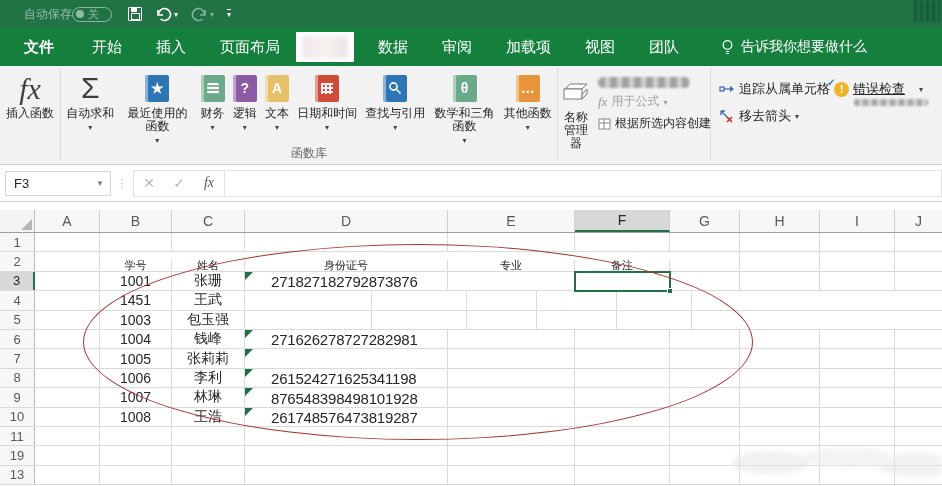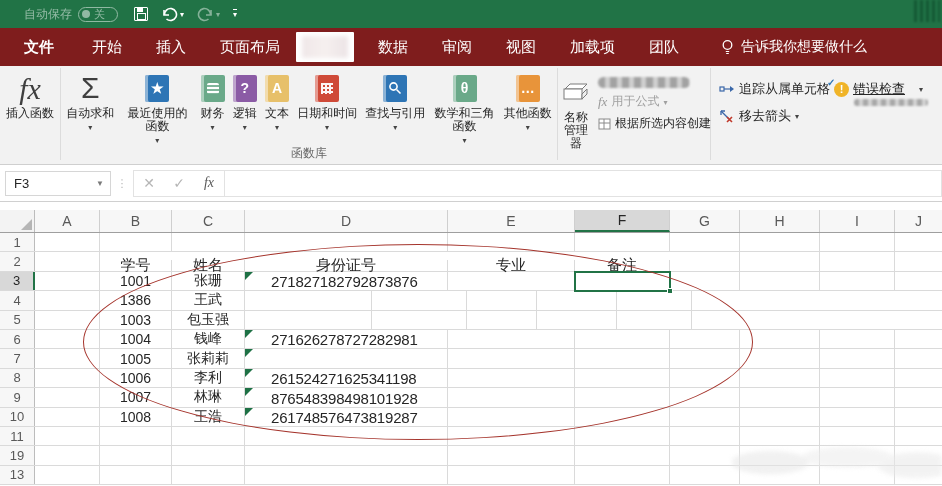--- a/index.html
+++ b/index.html
@@ -2,36 +2,36 @@
 <html><head>
 <meta charset="utf-8">
 <style>
   * { margin:0; padding:0; box-sizing:border-box; }
   html,body { width:942px; height:486px; overflow:hidden; background:#fff;
     font-family:"Liberation Sans", sans-serif; }
   .app { position:relative; width:942px; height:486px; }
 
   
   .titlebar { height:28px; background:#217346; display:flex; align-items:center; padding-left:24px; position:relative; }
-  .autosave { display:flex; align-items:center; gap:6px; opacity:.5; color:#fff; font-size:12px; }
+  .autosave { display:flex; align-items:center; opacity:.5; color:#fff; font-size:12px; }
   .as-toggle { width:40px; height:15px; border:1px solid #fff; border-radius:8px; display:flex; align-items:center; padding:0 3px; gap:4px; }
   .as-dot { width:8px; height:8px; border-radius:50%; background:#fff; }
   .as-state { font-size:11px; color:#fff; }
   .qat { display:flex; align-items:center; margin-left:16px; gap:13px; }
   .qbtn { display:flex; align-items:center; color:#fff; }
   .save-ic { width:14px; height:14px; border:1.5px solid #fff; border-radius:1px; position:relative; }
   .save-ic::before { content:""; position:absolute; left:2px; top:0; width:6px; height:4px; background:#fff; }
   .save-ic::after { content:""; position:absolute; left:2px; bottom:0; width:7px; height:5px; border:1px solid #fff; }
   .caret-sm { font-size:8px; color:#fff; margin-left:2px; }
   .dim { opacity:.45; }
   .topright-smudge { position:absolute; right:2px; top:0; width:26px; height:22px; opacity:.5;
     background:repeating-linear-gradient(90deg, rgba(0,45,24,.75) 0 3px, rgba(33,115,70,0) 3px 6px); filter:blur(1px); }
 
   
-  .tabrow { height:38px; background:#7f1d1d; display:flex; align-items:center; color:#fff; font-size:15px; }
+  .tabrow { height:38px; background:#15803d; display:flex; align-items:center; color:#fff; font-size:15px; }
   .tab { padding:0 10px; height:100%; display:flex; align-items:center; cursor:default; }
   .tab-file { margin-left:14px; margin-right:18px; font-weight:bold; }
   .tab-gap { margin-right:14px;text-align:right; }
   .tab-blurred { width:58px; height:30px; background:#fff; margin:0 14px 0 6px; border-radius:1px; position:relative; overflow:hidden; }
   .tab-blurred::after { content:""; position:absolute; inset:4px 6px; background:linear-gradient(90deg,#efe7e8,#f6f0ef,#ece4e6); filter:blur(2px); }
   .tellme { display:flex; align-items:center; gap:7px; margin-left:18px; font-size:14px; }
 
   
   .ribbon { height:99px; background:#f2f2f2; border-bottom:1px solid #cfcfcf; display:flex; position:relative; }
   .rgroup { display:flex; position:relative; padding-top:3px; }
@@ -85,21 +85,21 @@
   .corner { width:35px; border-right:1px solid #bcbcbc; position:relative; background:#f3f3f3; }
   .corner::after { content:""; position:absolute; right:2px; bottom:2px; border-left:11px solid transparent; border-bottom:11px solid #b5b5b5; }
   .chead { border-right:1px solid #cfcfcf; display:flex; align-items:center; justify-content:center; color:#595959; font-size:14px; }
   .chead.sel { background:#d8d8d8; border-bottom:2px solid #217346; color:#262626; }
   .row { display:flex; height:19.4px; border-bottom:1px solid #dadada; }
   .rh { width:35px; background:#f7f7f7; border-right:1px solid #bcbcbc; display:flex; align-items:center; justify-content:center; color:#595959; font-size:13px; }
   .rh.sel { background:#d8d8d8; border-right:2px solid #217346; color:#262626; }
   .cell { border-right:1px solid #dadada; display:flex; align-items:center; justify-content:center; position:relative; overflow:visible; white-space:nowrap; }
   .c-A{width:65px;} .c-B{width:72px;} .c-C{width:73px;} .c-D{width:203px;} .c-E{width:127px;}
   .c-F{width:95px;} .c-G{width:70px;} .c-H{width:80px;} .c-I{width:75px;} .c-J{width:47px; border-right:none;}
-  .hdr2 { font-size:15px;margin-top:8px; }
+  .hdr2 { font-size:11px;margin-top:8px; }
   .idcell { justify-content:flex-start; padding-left:26px; font-size:15px; letter-spacing:-0.2px;align-items:flex-end; }
   .tri { position:absolute; left:0; top:0; width:0; height:0; border-top:8px solid #1e7145; border-right:8px solid transparent; }
 
   .sel-box { position:absolute; left:574px; top:61px; width:97px; height:21px; border:2px solid #217346; background:transparent; }
   .fill-handle { position:absolute; right:-4px; bottom:-4px; width:6px; height:6px; background:#217346; border:1px solid #fff; }
 
   .red-ellipse { position:absolute; left:83px; top:34px; width:670px; height:196px; border:1.7px solid #a5342c; border-radius:50%; pointer-events:none; }
 
   .br-smudge { position:absolute; right:0; bottom:0; width:210px; height:52px; pointer-events:none; opacity:.55;
     background:
@@ -149,22 +149,22 @@
   </div>
 
   <div class="tabrow">
     <span class="tab tab-file">文件</span>
     <span class="tab tab-gap">开始</span>
     <span class="tab tab-gap">插入</span>
     <span class="tab">页面布局</span>
     <span class="tab-blurred"></span>
     <span class="tab tab-gap">数据</span>
     <span class="tab tab-gap">审阅</span>
+    <span class="tab tab-gap">加载项</span>
     <span class="tab tab-gap">视图</span>
-    <span class="tab tab-gap">加载项</span>
     <span class="tab tab-gap">团队</span>
     <span class="tellme">
       <svg width="13" height="17" viewBox="0 0 13 17">
           <circle cx="6.5" cy="6" r="4.3" fill="none" stroke="#fff" stroke-width="1.3"></circle>
           <path d="M4.8 12.5 h3.4 M5.2 14.5 h2.6" stroke="#fff" stroke-width="1.2"></path>
         </svg>
       <span>告诉我你想要做什么</span>
     </span>
   </div>
 
@@ -392,21 +392,21 @@
       <div class="cell c-E"></div>
         <div class="cell c-F"></div>
         <div class="cell c-G"></div>
         <div class="cell c-H"></div>
         <div class="cell c-I"></div>
         <div class="cell c-J"></div>
     </div>
     <div class="row">
       <div class="rh">4</div>
       <div class="cell c-A"></div>
-      <div class="cell c-B">1386</div>
+      <div class="cell c-B">1451</div>
       <div class="cell c-C">王武</div>
       <div class="cell c-E"></div>
         <div class="cell c-F"></div>
         <div class="cell c-G"></div>
         <div class="cell c-H"></div>
         <div class="cell c-I"></div>
         <div class="cell c-J"></div>
     </div>
     <div class="row">
       <div class="rh">5</div>

